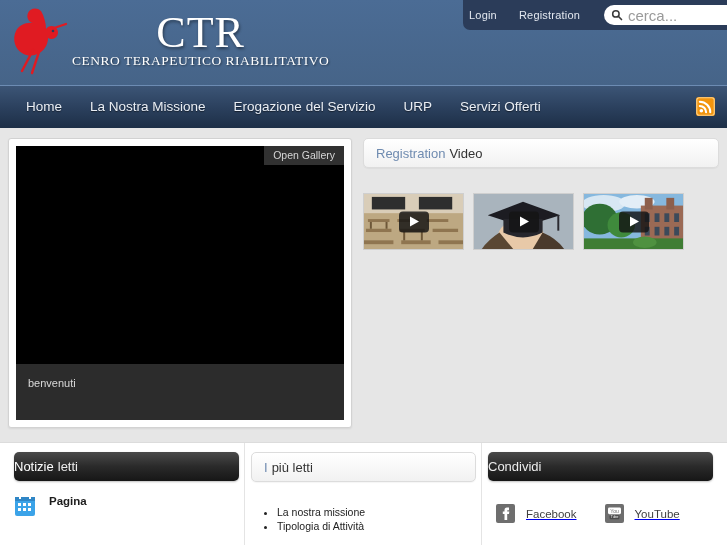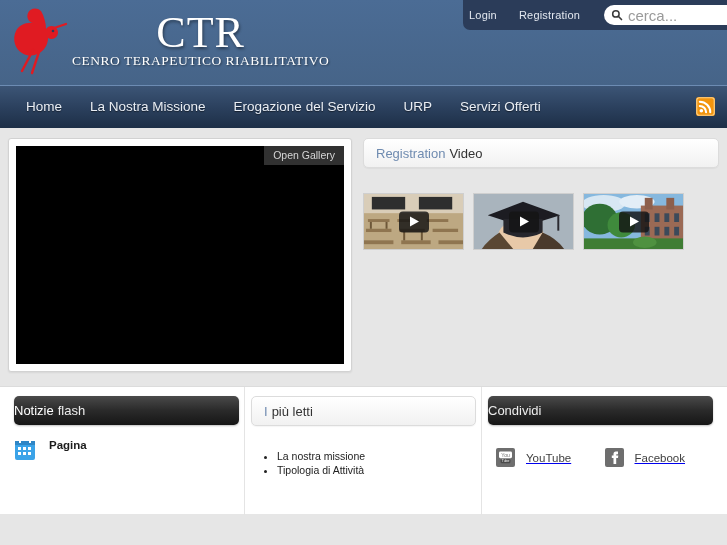--- a/index.html
+++ b/index.html
@@ -285,20 +285,21 @@
 
 <div class="content">
   <div class="strip"></div>
 
   <div class="row-top">
 
     <div class="panel-white gallery-panel">
       <div class="gallery-stage">
         <div class="open-gallery">Open Gallery</div>
       </div>
+      <div class="gallery-caption">benvenuti</div>
     </div>
 
     <div class="video-panel">
       <div class="lt-head">
         <span class="accent">Registration</span>
         <span>Video</span>
       </div>
       <div class="thumbs">
 
         <div class="thumb">
@@ -370,21 +371,21 @@
 
       </div>
     </div>
   </div>
 
   <div class="bottom-wrap">
 
     <div class="col">
       <div class="dark-head">
         <span class="accent">Notizie</span>
-        <span>flash</span>
+        <span>letti</span>
       </div>
       <div class="news-item">
         <svg class="cal-icon" viewBox="0 0 22 22">
           <rect x="1" y="2" width="20" height="19" rx="2" fill="#3ba3e8"></rect>
           <rect x="1" y="2" width="20" height="4" fill="#2f86c6"></rect>
           <g fill="#ffffff">
             <rect x="4" y="8" width="3" height="3"></rect>
               <rect x="9" y="8" width="3" height="3"></rect>
               <rect x="14" y="8" width="3" height="3"></rect>
             <rect x="4" y="13" width="3" height="3"></rect>
@@ -415,33 +416,33 @@
 
     <div class="col">
       <div class="dark-head">
         <span>Condividi</span>
       </div>
       <div class="social-grid">
 
         <a class="social-item" href="#">
           <svg class="social-icon" viewBox="0 0 19 19">
             <rect width="19" height="19" rx="2" fill="#6e6e6e"></rect>
+            <path d="M11.6 6.2 H13 V3.6 H10.9 C9.3 3.6 8.5 4.6 8.5 6.1 V7.6 H6.8 V10.1 H8.5 V16 H11.2 V10.1 H13 L13.3 7.6 H11.2 V6.8 C11.2 6.4 11.3 6.2 11.6 6.2 Z" fill="#fff"></path>
+          </svg>
+          <span class="social-label">Facebook</span>
+        </a>
+
+        <a class="social-item" href="#">
+          <svg class="social-icon" viewBox="0 0 19 19">
+            <rect width="19" height="19" rx="2" fill="#6e6e6e"></rect>
             <rect x="3" y="3.6" width="13" height="6.6" rx="1.4" fill="#fff"></rect>
             <text x="9.5" y="8.6" font-size="5" font-family="Liberation Sans, sans-serif" fill="#6e6e6e" text-anchor="middle">You</text>
             <rect x="4.6" y="11.2" width="9.8" height="4" rx="1" fill="#4a4a4a"></rect>
             <text x="9.5" y="14.4" font-size="3.4" font-family="Liberation Sans, sans-serif" fill="#fff" text-anchor="middle">Tube</text>
           </svg>
           <span class="social-label">YouTube</span>
         </a>
 
-        <a class="social-item" href="#">
-          <svg class="social-icon" viewBox="0 0 19 19">
-            <rect width="19" height="19" rx="2" fill="#6e6e6e"></rect>
-            <path d="M11.6 6.2 H13 V3.6 H10.9 C9.3 3.6 8.5 4.6 8.5 6.1 V7.6 H6.8 V10.1 H8.5 V16 H11.2 V10.1 H13 L13.3 7.6 H11.2 V6.8 C11.2 6.4 11.3 6.2 11.6 6.2 Z" fill="#fff"></path>
-          </svg>
-          <span class="social-label">Facebook</span>
-        </a>
-
       </div>
     </div>
 
   </div>
 </div>
 
 </body></html>

